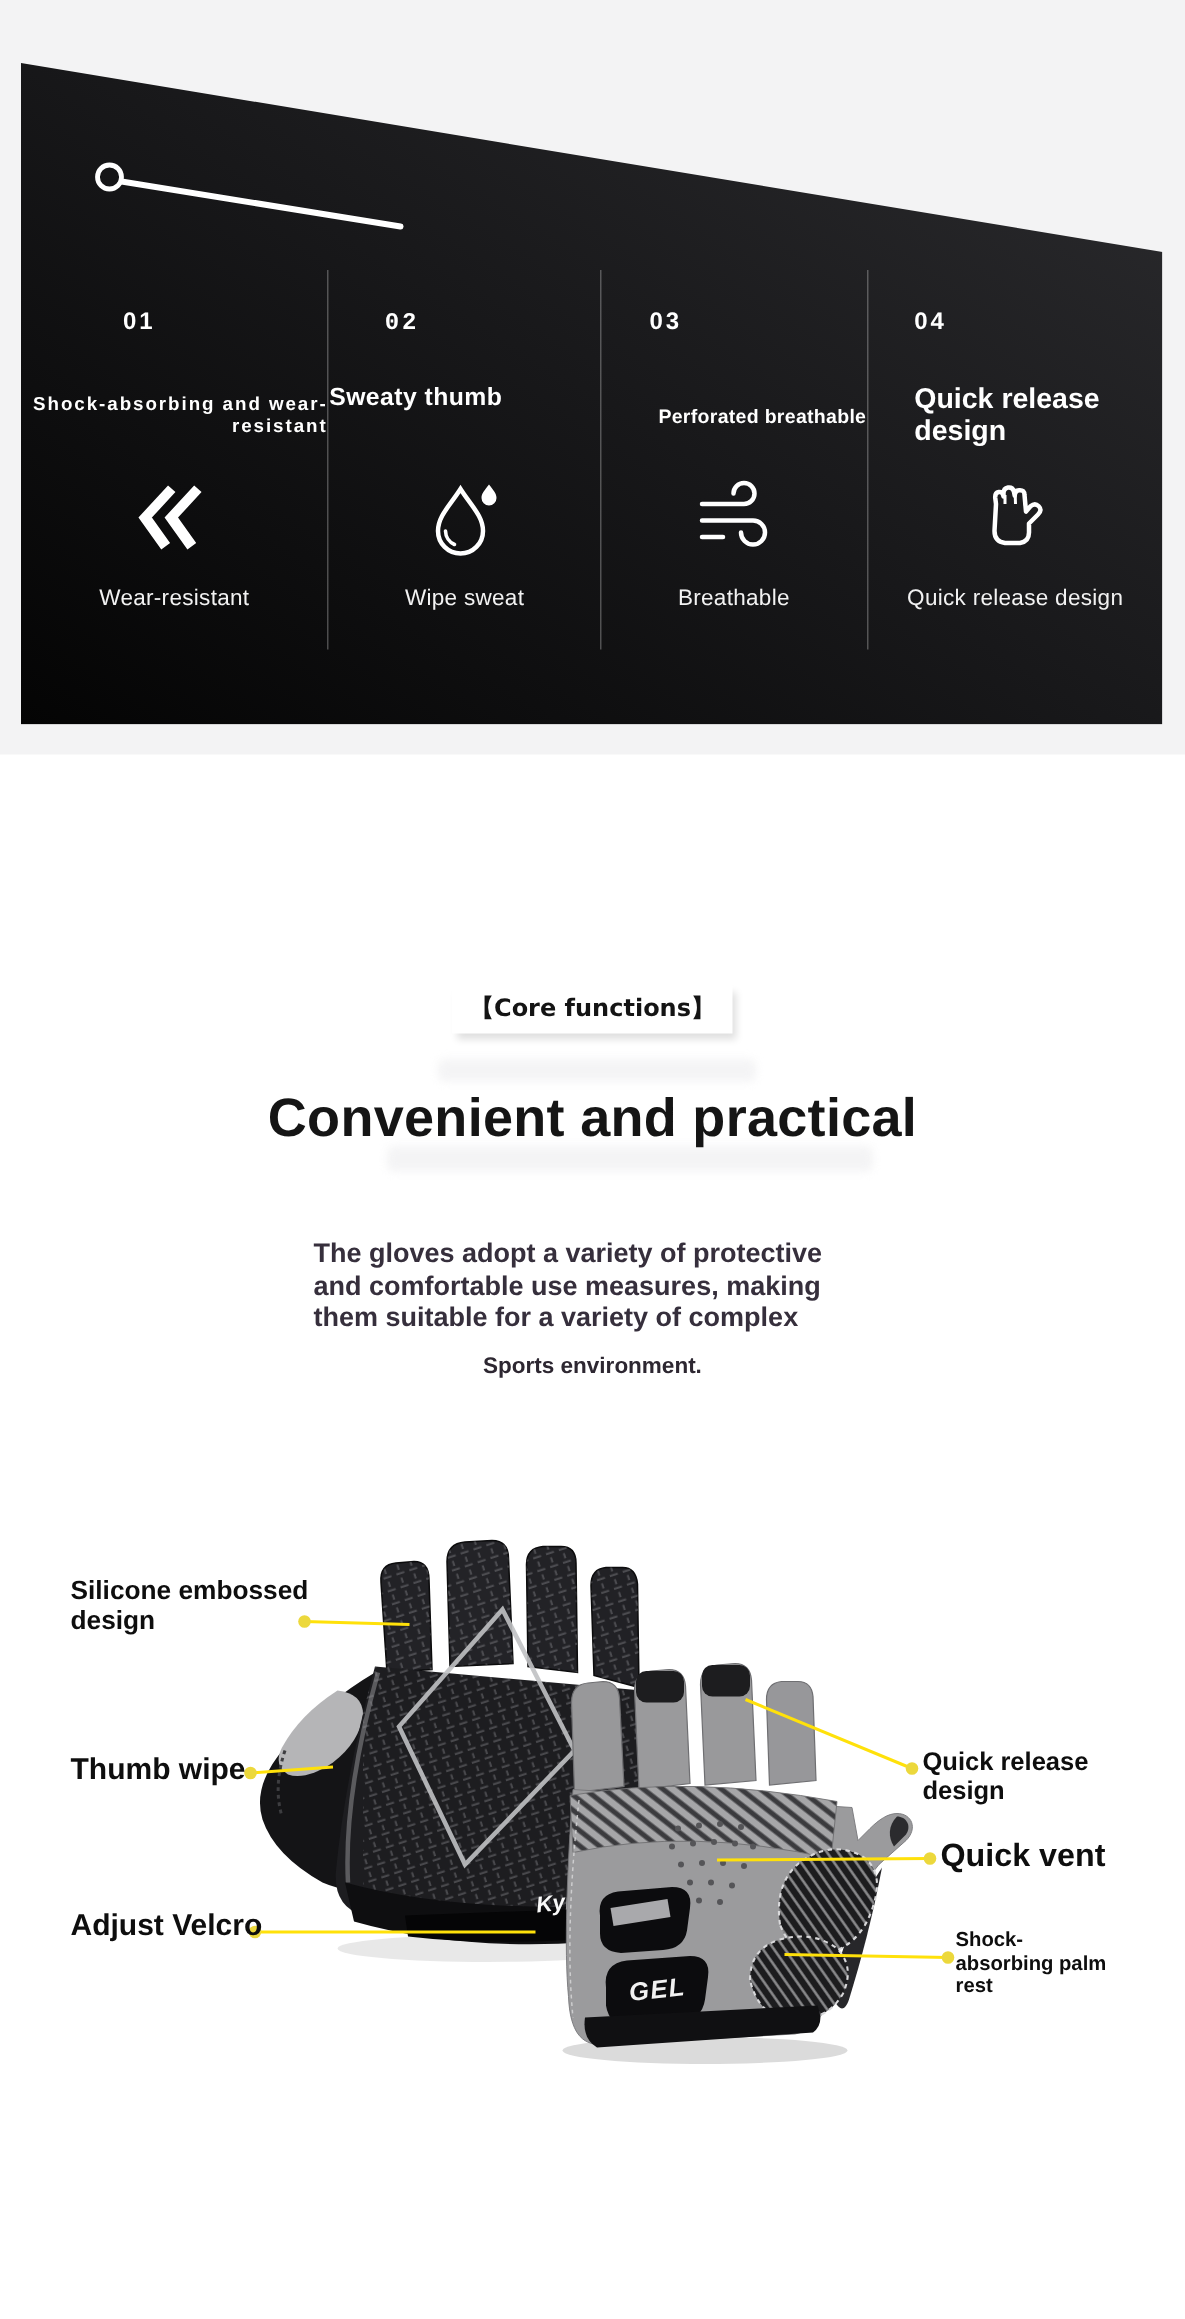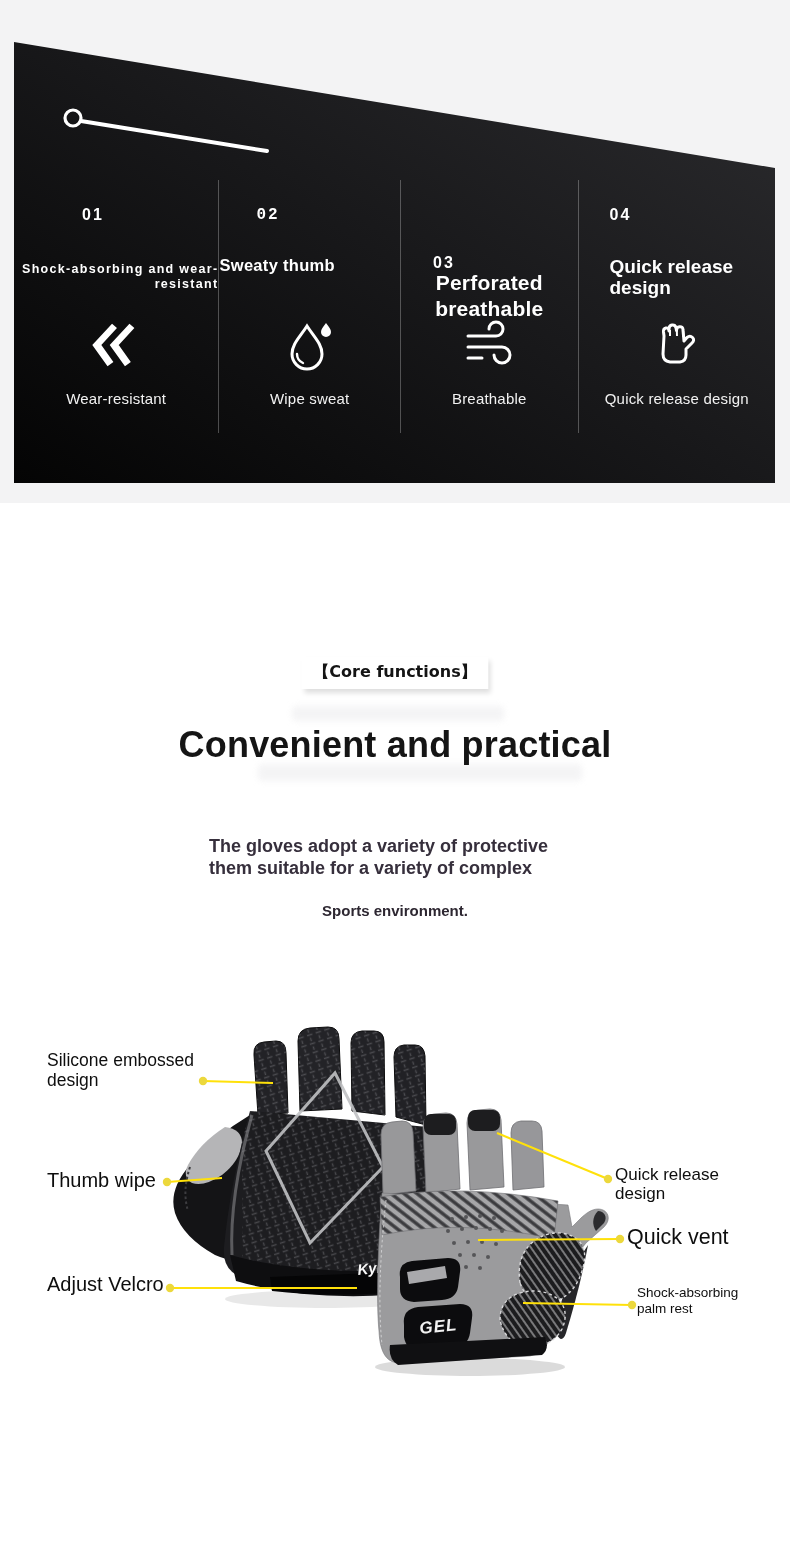--- a/index.html
+++ b/index.html
@@ -12,50 +12,50 @@
               clip-path:polygon(0 42px,100% 168px,100% 100%,0 100%);
               background:linear-gradient(to top right,#040404 0%,#18181a 48%,#2e2e31 100%);}
   .hero-decor{position:absolute;left:0;top:0;}
   .features{position:absolute;left:0;top:180px;width:761px;height:253px;display:flex;color:#fff;}
   .feat{position:relative;height:100%;}
   .feat.c1{width:205px;}
   .feat.c2{width:181px;border-left:1px solid rgba(255,255,255,.27);}
   .feat.c3{width:177px;border-left:1px solid rgba(255,255,255,.27);}
   .feat.c4{width:197px;border-left:1px solid rgba(255,255,255,.27);}
   .num{position:absolute;top:26px;font-weight:bold;font-size:16px;letter-spacing:2px;}
-  .c1 .num{left:68px;} .c2 .num{left:37px;font-family:Liberation Mono, monospace;} .c3 .num{left:32px;margin-top:48px;} .c4 .num{left:31px;}
+  .c1 .num{left:68px;} .c2 .num{left:37px;font-family:Liberation Mono, monospace;} .c3 .num{left:32px;} .c4 .num{left:31px;}
   .ftitle{position:absolute;font-weight:bold;line-height:1.22;}
   .c1 .ftitle{top:82px;left:0;width:100%;text-align:right;font-size:12.5px;letter-spacing:1.3px;}
   .c2 .ftitle{top:75px;left:0;width:100%;text-align:left;font-size:16.5px;letter-spacing:.3px;}
-  .c3 .ftitle{top:90px;left:0;width:100%;text-align:center;font-size:21px;letter-spacing:.2px;}
+  .c3 .ftitle{top:90px;left:0;width:100%;text-align:right;font-size:13px;letter-spacing:.2px;}
   .c4 .ftitle{top:76px;left:31px;width:128px;font-size:19px;line-height:21px;}
   .ficon{position:absolute;top:138px;left:50%;transform:translateX(-50%);width:54px;height:54px;}
   .ficon svg{display:block;}
   .fcap{position:absolute;top:210px;left:0;width:100%;text-align:center;
         font-size:15px;font-weight:400;color:#f2f2f2;letter-spacing:.2px;}
 
   
   .core-tag{position:absolute;left:50%;top:657px;transform:translateX(-50%);
             background:#fff;padding:5px 12px 6px;font-weight:bold;font-size:16px;color:#141414;
             box-shadow:3px 4px 5px rgba(0,0,0,.13);white-space:nowrap;
             font-family:"DejaVu Sans","Liberation Sans",sans-serif;}
   .ghost{position:absolute;background:#ededef;filter:blur(3px);border-radius:4px;opacity:.6;}
   .ghost.g1{left:292px;top:706px;width:212px;height:15px;}
   .ghost.g2{left:258px;top:764px;width:324px;height:17px;}
   .core-heading{position:absolute;left:0;top:724px;width:790px;text-align:center;
                 font-size:36px;font-weight:bold;color:#151515;letter-spacing:.2px;}
   .core-body{position:absolute;left:209px;top:825px;width:372px;
-             font-size:18px;font-weight:bold;line-height:21.5px;color:#362f3c;margin-top:11px;}
+             font-size:18px;font-weight:bold;line-height:21.5px;color:#362f3c;}
   .core-foot{position:absolute;left:0;top:902px;width:790px;text-align:center;
              font-size:15px;font-weight:bold;color:#2d2731;}
 
   
   .glove-scene{position:absolute;left:130px;top:1015px;width:560px;height:385px;}
   .callout-lines{position:absolute;left:0;top:1015px;width:790px;height:385px;pointer-events:none;}
-  .callout{position:absolute;font-weight:normal;color:#0e0e0e;}
+  .callout{position:absolute;font-weight:bold;color:#0e0e0e;}
   .co-silicone{left:47px;top:1051px;width:160px;font-size:17.5px;line-height:19.5px;}
   .co-thumb{left:47px;top:1169px;font-size:20px;}
   .co-velcro{left:47px;top:1273px;font-size:20px;}
   .co-quick{left:615px;top:1165px;width:112px;font-size:17px;line-height:19px;}
   .co-palm{left:627px;top:1225px;font-size:21.5px;}
   .co-shock{left:637px;top:1285px;width:106px;font-size:13.5px;line-height:15.5px;}
 </style>
 </head>
 <body>
 
@@ -127,20 +127,21 @@
       </div>
     </div>
   </div>
 
   <div class="ghost g1"></div>
   <div class="ghost g2"></div>
   <div class="core-tag">【Core functions】</div>
   <div class="core-heading">Convenient and practical</div>
   <div class="core-body">
     <div>The gloves adopt a variety of protective</div>
+    <div>and comfortable use measures, making</div>
     <div>them suitable for a variety of complex</div>
   </div>
   <div class="core-foot">Sports environment.</div>
 
   <svg class="glove-scene" viewBox="0 0 560 385">
     <defs>
       <pattern id="hatch" width="9" height="9" patternUnits="userSpaceOnUse" patternTransform="rotate(-18)">
         <path d="M0 2.5 H5.5 M2.5 5.5 V9" stroke="#8a8a8e" stroke-width="1.4" opacity=".8" fill="none"></path>
       </pattern>
       <pattern id="diag" width="8" height="8" patternUnits="userSpaceOnUse" patternTransform="rotate(38)">

